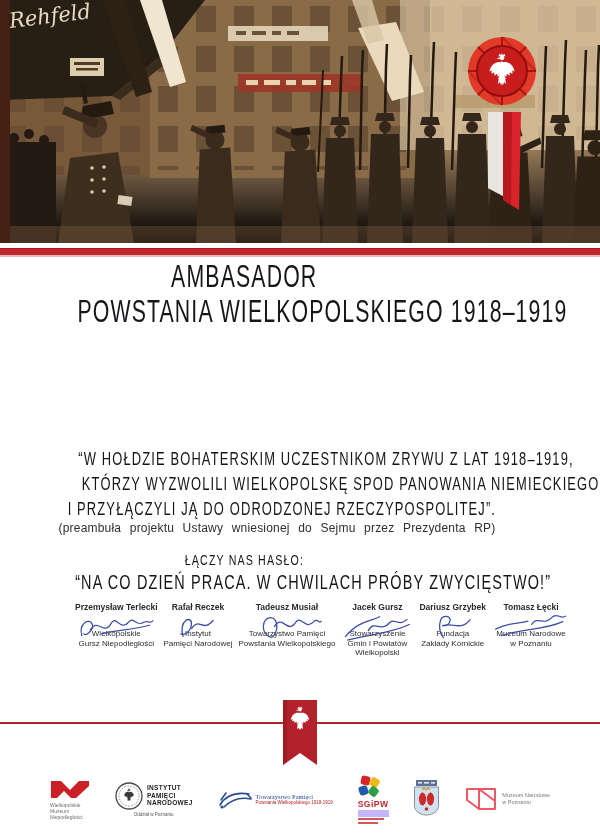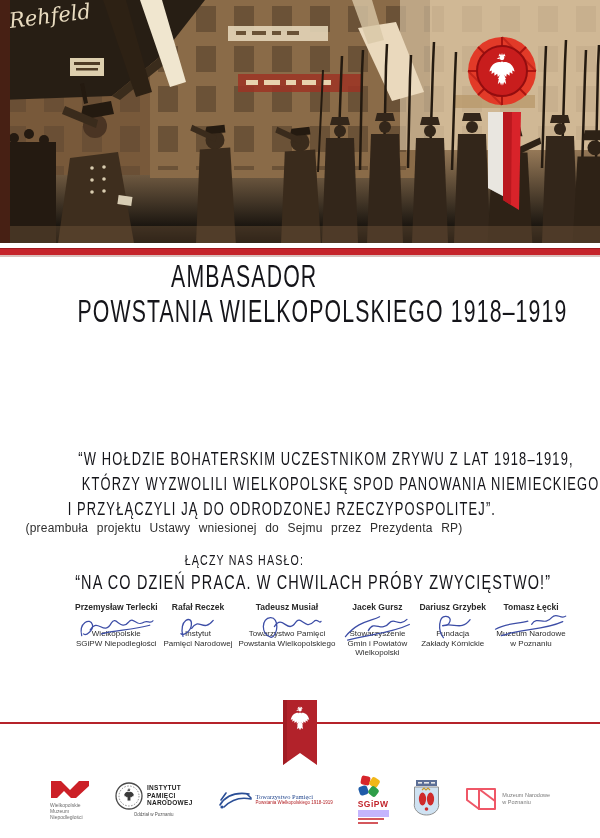--- a/index.html
+++ b/index.html
@@ -17,21 +17,21 @@
   .stripe .w{height:5px;background:#ffffff;}
   .stripe .r{height:6px;background:#c5242b;border-top:1px solid #9e1b20;}
   .stripe .p{height:2px;background:#d8c0bc;}
 
   
   .deco{position:absolute;left:0;width:488px;text-align:center;color:#15151a;}
   .deco span{display:inline-block;transform:scale(0.76,1.1);transform-origin:50% 55%;letter-spacing:1.5px;white-space:nowrap;}
   .t-title{top:259px;font-size:28px;line-height:35px;}
   .t-thanks{top:376px;font-size:16.5px;line-height:25px;}
   .t-quote{top:447px;font-size:17px;line-height:25px;}
-  .t-attr{top:521px;font-size:12px;color:#2e2e2e;letter-spacing:.2px;word-spacing:5px;}
+  .t-attr{top:521px;font-size:12px;color:#2e2e2e;letter-spacing:.2px;word-spacing:5px;padding-left:33px;}
   .t-mintro{top:552px;font-size:14px;}
   .t-motto{top:572px;font-size:19px;}
 
   
   .sigs{position:absolute;left:72px;top:602px;width:460px;display:flex;}
   .sig-col{flex:1;text-align:center;padding:0 3px;}
   .sig-name{font-size:8.5px;font-weight:700;color:#2a2a2a;white-space:nowrap;}
   .sig-scribble{display:block;margin:-1px auto -14px auto;position:relative;z-index:3;}
   .sig-org div{font-size:8px;line-height:9.5px;color:#2d2d2d;white-space:nowrap;}
   .sig-org div:empty{display:none;}
@@ -282,21 +282,21 @@
       <div class="sig-name">Przemysław Terlecki</div>
       <svg class="sig-scribble" width="78" height="32" viewBox="0 0 90 34">
         <g fill="none" stroke="#3c4da6" stroke-width="1.4" stroke-linecap="round" transform="rotate(-3 45 17)">
           <path d="M5,25 C2,10 16,4 18,13 C19,19 10,26 7,23"></path>
           <path d="M15,19 C25,4 30,28 40,12 C46,3 50,23 60,12 C66,5 68,19 78,13 C82,11 85,16 88,12"></path>
           <path d="M28,24 C44,20 62,22 84,17"></path>
         </g>
       </svg>
       <div class="sig-org">
         <div>Wielkopolskie</div>
-        <div>SGiPW Niepodległości</div>
+        <div>Gursz Niepodległości</div>
 
       </div>
     </div>
 
     <div class="sig-col">
       <div class="sig-name">Rafał Reczek</div>
       <svg class="sig-scribble" width="46" height="32" viewBox="0 0 50 34">
         <g fill="none" stroke="#3c4da6" stroke-width="1.4" stroke-linecap="round" transform="rotate(-4 25 17)">
           <path d="M8,26 C4,8 20,3 18,14 C17,21 9,26 6,23"></path>
           <path d="M18,18 C27,6 30,24 42,11"></path>

